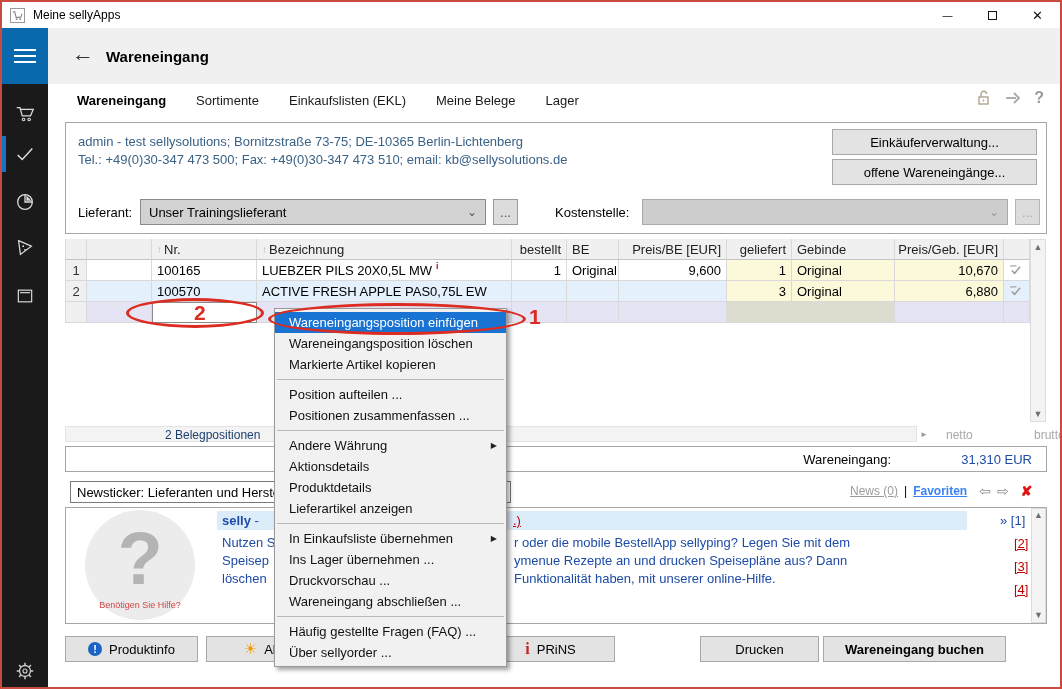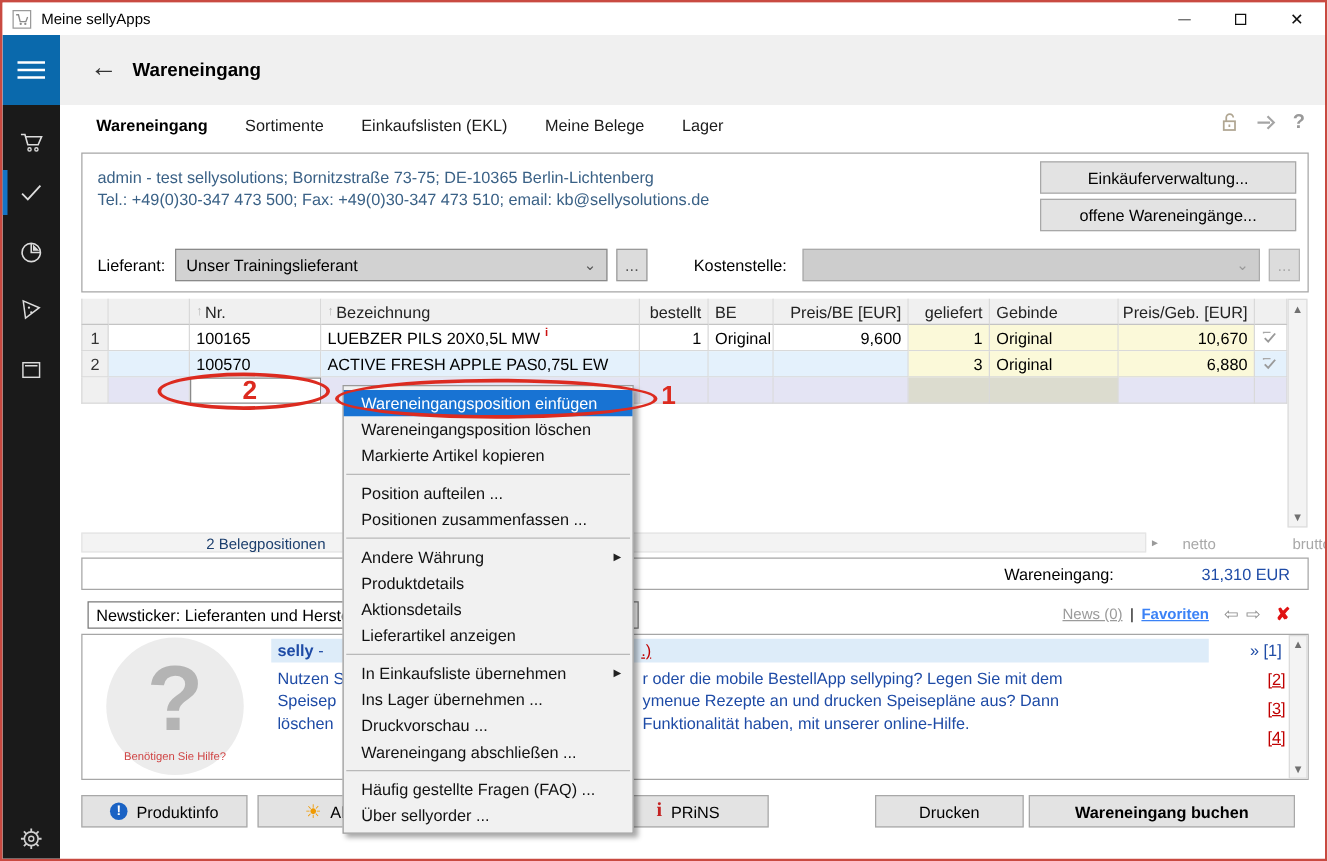--- a/index.html
+++ b/index.html
@@ -339,33 +339,33 @@
   </div>
   <div class="abs btn" style="left:204px; top:634px; width:132px; height:26px; gap:7px;">
     <span style="color:#f09a00; font-size:15px;">☀</span>
     <span>Aktion</span>
   </div>
   <div class="abs btn" style="left:484px; top:634px; width:129px; height:26px; gap:7px;">
     <span style="color:#c42222; font-weight:bold; font-family:'Liberation Serif', serif; font-size:16px;">i</span>
     <span>PRiNS</span>
   </div>
   <div class="abs btn" style="left:698px; top:634px; width:119px; height:26px;">Drucken</div>
-  <div class="abs btn" style="left:821px; top:634px; width:213px; height:26px; font-weight:bold;">Wareneingang buchen</div>
+  <div class="abs btn" style="left:821px; top:634px; width:183px; height:26px; font-weight:bold;">Wareneingang buchen</div>
 
   <div class="abs menu">
     <div class="mi selected">Wareneingangsposition einfügen</div>
     <div class="mi">Wareneingangsposition löschen</div>
     <div class="mi">Markierte Artikel kopieren</div>
     <div class="sep"></div>
     <div class="mi">Position aufteilen ...</div>
     <div class="mi">Positionen zusammenfassen ...</div>
     <div class="sep"></div>
     <div class="mi"><span>Andere Währung</span><span class="sub">▶</span></div>
+    <div class="mi">Aktionsdetails</div>
     <div class="mi">Produktdetails</div>
-    <div class="mi">Aktionsdetails</div>
     <div class="mi">Lieferartikel anzeigen</div>
     <div class="sep"></div>
     <div class="mi"><span>In Einkaufsliste übernehmen</span><span class="sub">▶</span></div>
     <div class="mi">Ins Lager übernehmen ...</div>
     <div class="mi">Druckvorschau ...</div>
     <div class="mi">Wareneingang abschließen ...</div>
     <div class="sep"></div>
     <div class="mi">Häufig gestellte Fragen (FAQ) ...</div>
     <div class="mi">Über sellyorder ...</div>
   </div>

